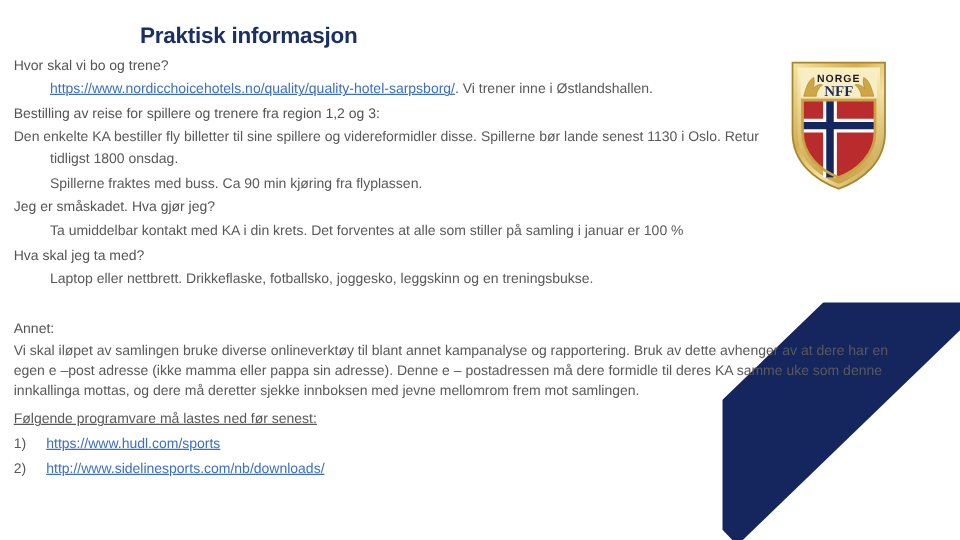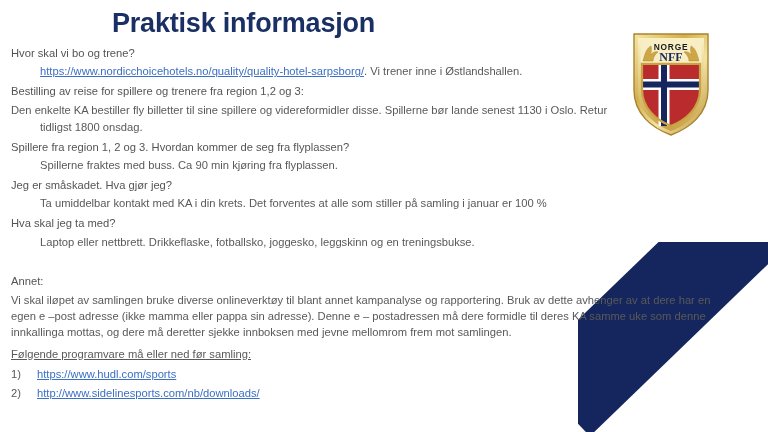--- a/index.html
+++ b/index.html
@@ -35,22 +35,22 @@
     left: -52px;
     top: 128px;
     transform: rotate(-44deg);
     transform-origin: 0 0;
   }
 
   
   #slide-title {
     position: absolute;
     left: 112px;
-    top: 8px;
-    font-size: 27px;
+    top: 18px;
+    font-size: 18px;
     font-weight: bold;
     color: #1A2F63;
     letter-spacing: -0.2px;
     line-height: 1.15;
     z-index: 3;
   }
 
   
   #content {
     position: absolute;
@@ -118,21 +118,21 @@
   ol#sw-list li .num {
     width: 26px;
     flex: 0 0 26px;
     color: #595959;
   }
 
   
   #nff-logo {
     position: absolute;
     left: 628px;
-    top: 28px;
+    top: 44px;
     width: 86px;
     height: 112px;
     z-index: 5;
   }
   #nff-logo svg { display: block; }
 </style>
 </head>
 <body>
 
 <div id="corner-band">
@@ -183,33 +183,32 @@
 
 <div id="content">
 
   <div class="blk head">Hvor skal vi bo og trene?</div>
   <div class="blk para"><a class="link" href="#">https://www.nordicchoicehotels.no/quality/quality-hotel-sarpsborg/</a><span>. Vi trener inne i Østlandshallen.</span></div>
 
   <div class="blk head">Bestilling av reise for spillere og trenere fra region 1,2 og 3:</div>
   <div class="blk tight">Den enkelte KA bestiller fly billetter til sine spillere og videreformidler disse. Spillerne bør lande senest 1130 i Oslo. Retur</div>
   <div class="blk para">tidligst 1800 onsdag.</div>
 
-  <div class="blk head">Spillere fra region 1, 2 og 3. Hvordan kommer de seg fra flyplassen?</div>
   <div class="blk para">Spillerne fraktes med buss. Ca 90 min kjøring fra flyplassen.</div>
 
   <div class="blk head">Jeg er småskadet. Hva gjør jeg?</div>
   <div class="blk para">Ta umiddelbar kontakt med KA i din krets. Det forventes at alle som stiller på samling i januar er 100 %</div>
 
   <div class="blk head">Hva skal jeg ta med?</div>
   <div class="blk para">Laptop eller nettbrett. Drikkeflaske, fotballsko, joggesko, leggskinn og en treningsbukse.</div>
 
   <div class="blk head gap-above">Annet:</div>
   <div class="blk" id="para-annet">Vi skal iløpet av samlingen bruke diverse onlineverktøy til blant annet kampanalyse og rapportering. Bruk av dette avhenger av at dere har en egen e –post adresse (ikke mamma eller pappa sin adresse). Denne e – postadressen må dere formidle til deres KA samme uke som denne innkallinga mottas, og dere må deretter sjekke innboksen med jevne mellomrom frem mot samlingen.</div>
 
-  <div class="blk"><span class="underlined">Følgende programvare må eller ned før samling:</span></div>
+  <div class="blk"><span class="underlined">Følgende programvare må lastes ned før senest:</span></div>
   <ol id="sw-list">
     <li>
       <span class="num">1)</span>
       <a class="link" href="#">https://www.hudl.com/sports</a>
     </li>
     <li>
       <span class="num">2)</span>
       <a class="link" href="#">http://www.sidelinesports.com/nb/downloads/</a>
     </li>
   </ol>

